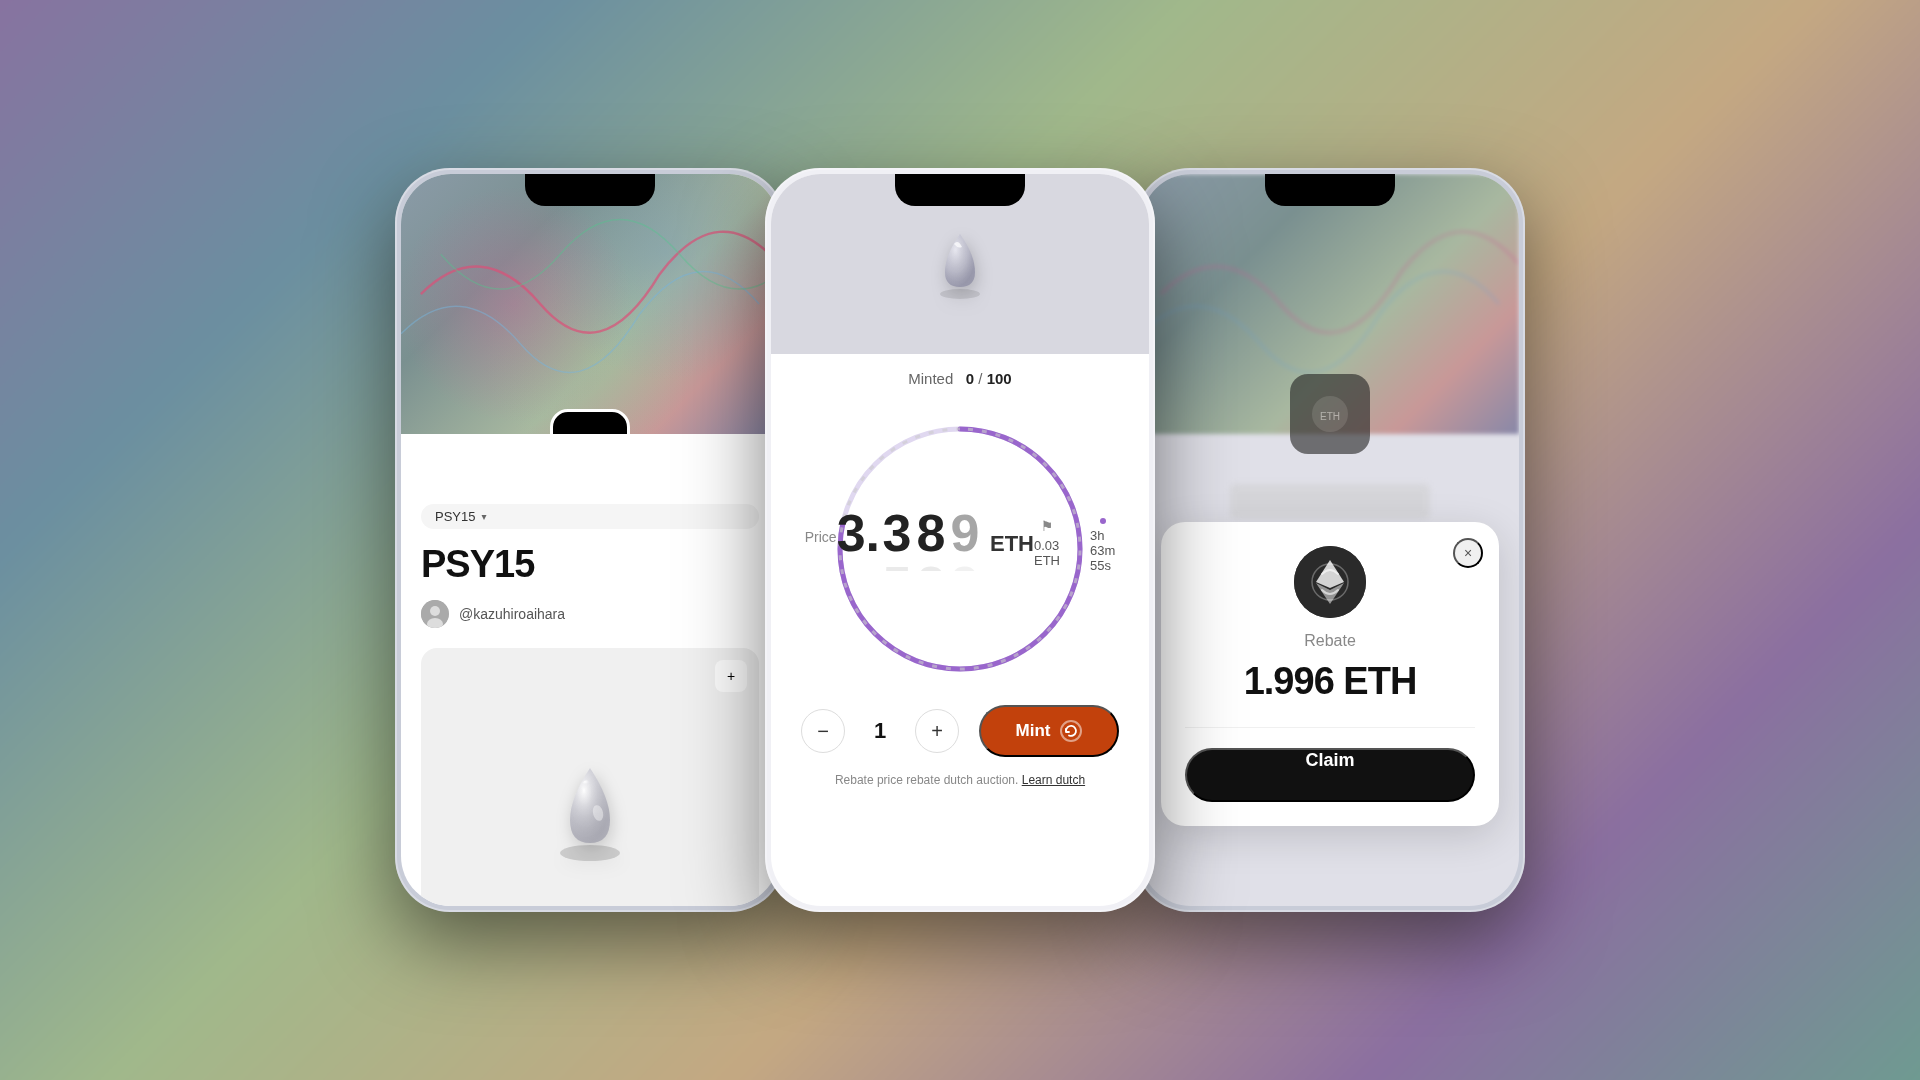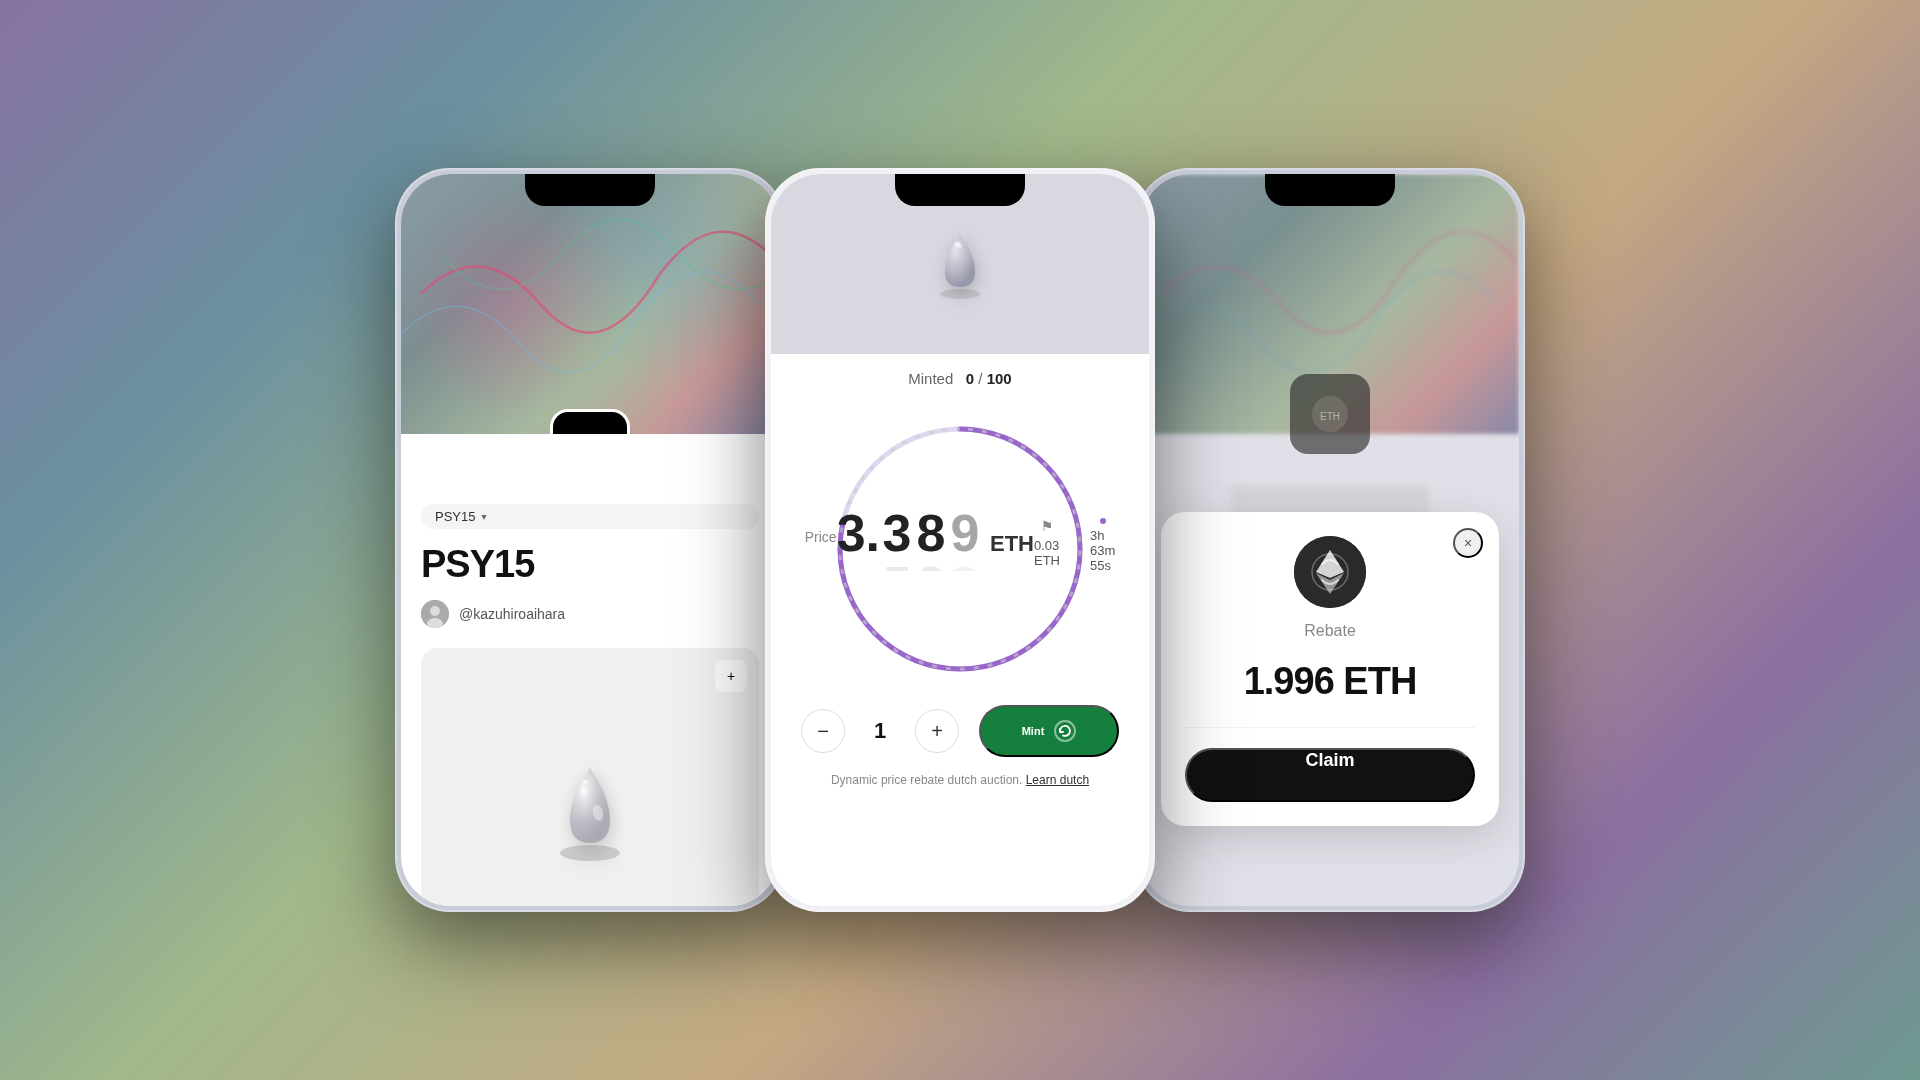--- a/index.html
+++ b/index.html
@@ -416,29 +416,29 @@
       font-weight: 600;
       color: #111;
       min-width: 30px;
       text-align: center;
     }
 
     .mint-btn {
       flex: 1;
       max-width: 160px;
       height: 52px;
-      background: #15803d;
+      background: #c2410c;
       border-radius: 26px;
       display: flex;
       align-items: center;
       justify-content: center;
       gap: 10px;
       cursor: pointer;
       color: #fff;
-      font-size: 11px;
+      font-size: 17px;
       font-weight: 600;
     }
 
     .mint-btn-icon {
       width: 22px;
       height: 22px;
       border-radius: 50%;
       border: 2px solid rgba(255,255,255,0.5);
       display: flex;
       align-items: center;
@@ -501,21 +501,21 @@
       border-radius: 50%;
       display: flex;
       align-items: center;
       justify-content: center;
       margin-bottom: 14px;
     }
 
     .rebate-label {
       font-size: 16px;
       color: #888;
-      margin-bottom: 20px;
+      margin-bottom: 10px;
     }
 
     .rebate-amount {
       font-size: 38px;
       font-weight: 700;
       color: #111;
       margin-bottom: 24px;
       letter-spacing: -1px;
     }
 
@@ -756,21 +756,21 @@
           <div class="mint-btn-icon">
             <svg width="14" height="14" viewBox="0 0 14 14" fill="none" xmlns="http://www.w3.org/2000/svg">
               <path d="M2 7 A5 5 0 1 1 5 11.5" stroke="white" stroke-width="1.8" stroke-linecap="round" fill="none"></path>
               <polyline points="2,5 2,8 5,8" fill="none" stroke="white" stroke-width="1.8" stroke-linecap="round" stroke-linejoin="round"></polyline>
             </svg>
           </div>
         </button>
       </div>
 
       <div class="auction-notice">
-        <span>Dynamic price rebate dutch auction.</span>
+        <span>Rebate price rebate dutch auction.</span>
         <span class="learn-more">Learn dutch</span>
       </div>
     </div>
   </div>
 
   <div class="phone phone-right">
     <div class="phone-screen phone3-screen">
       <div class="notch"></div>
 
       <div class="phone3-bg-hero">

